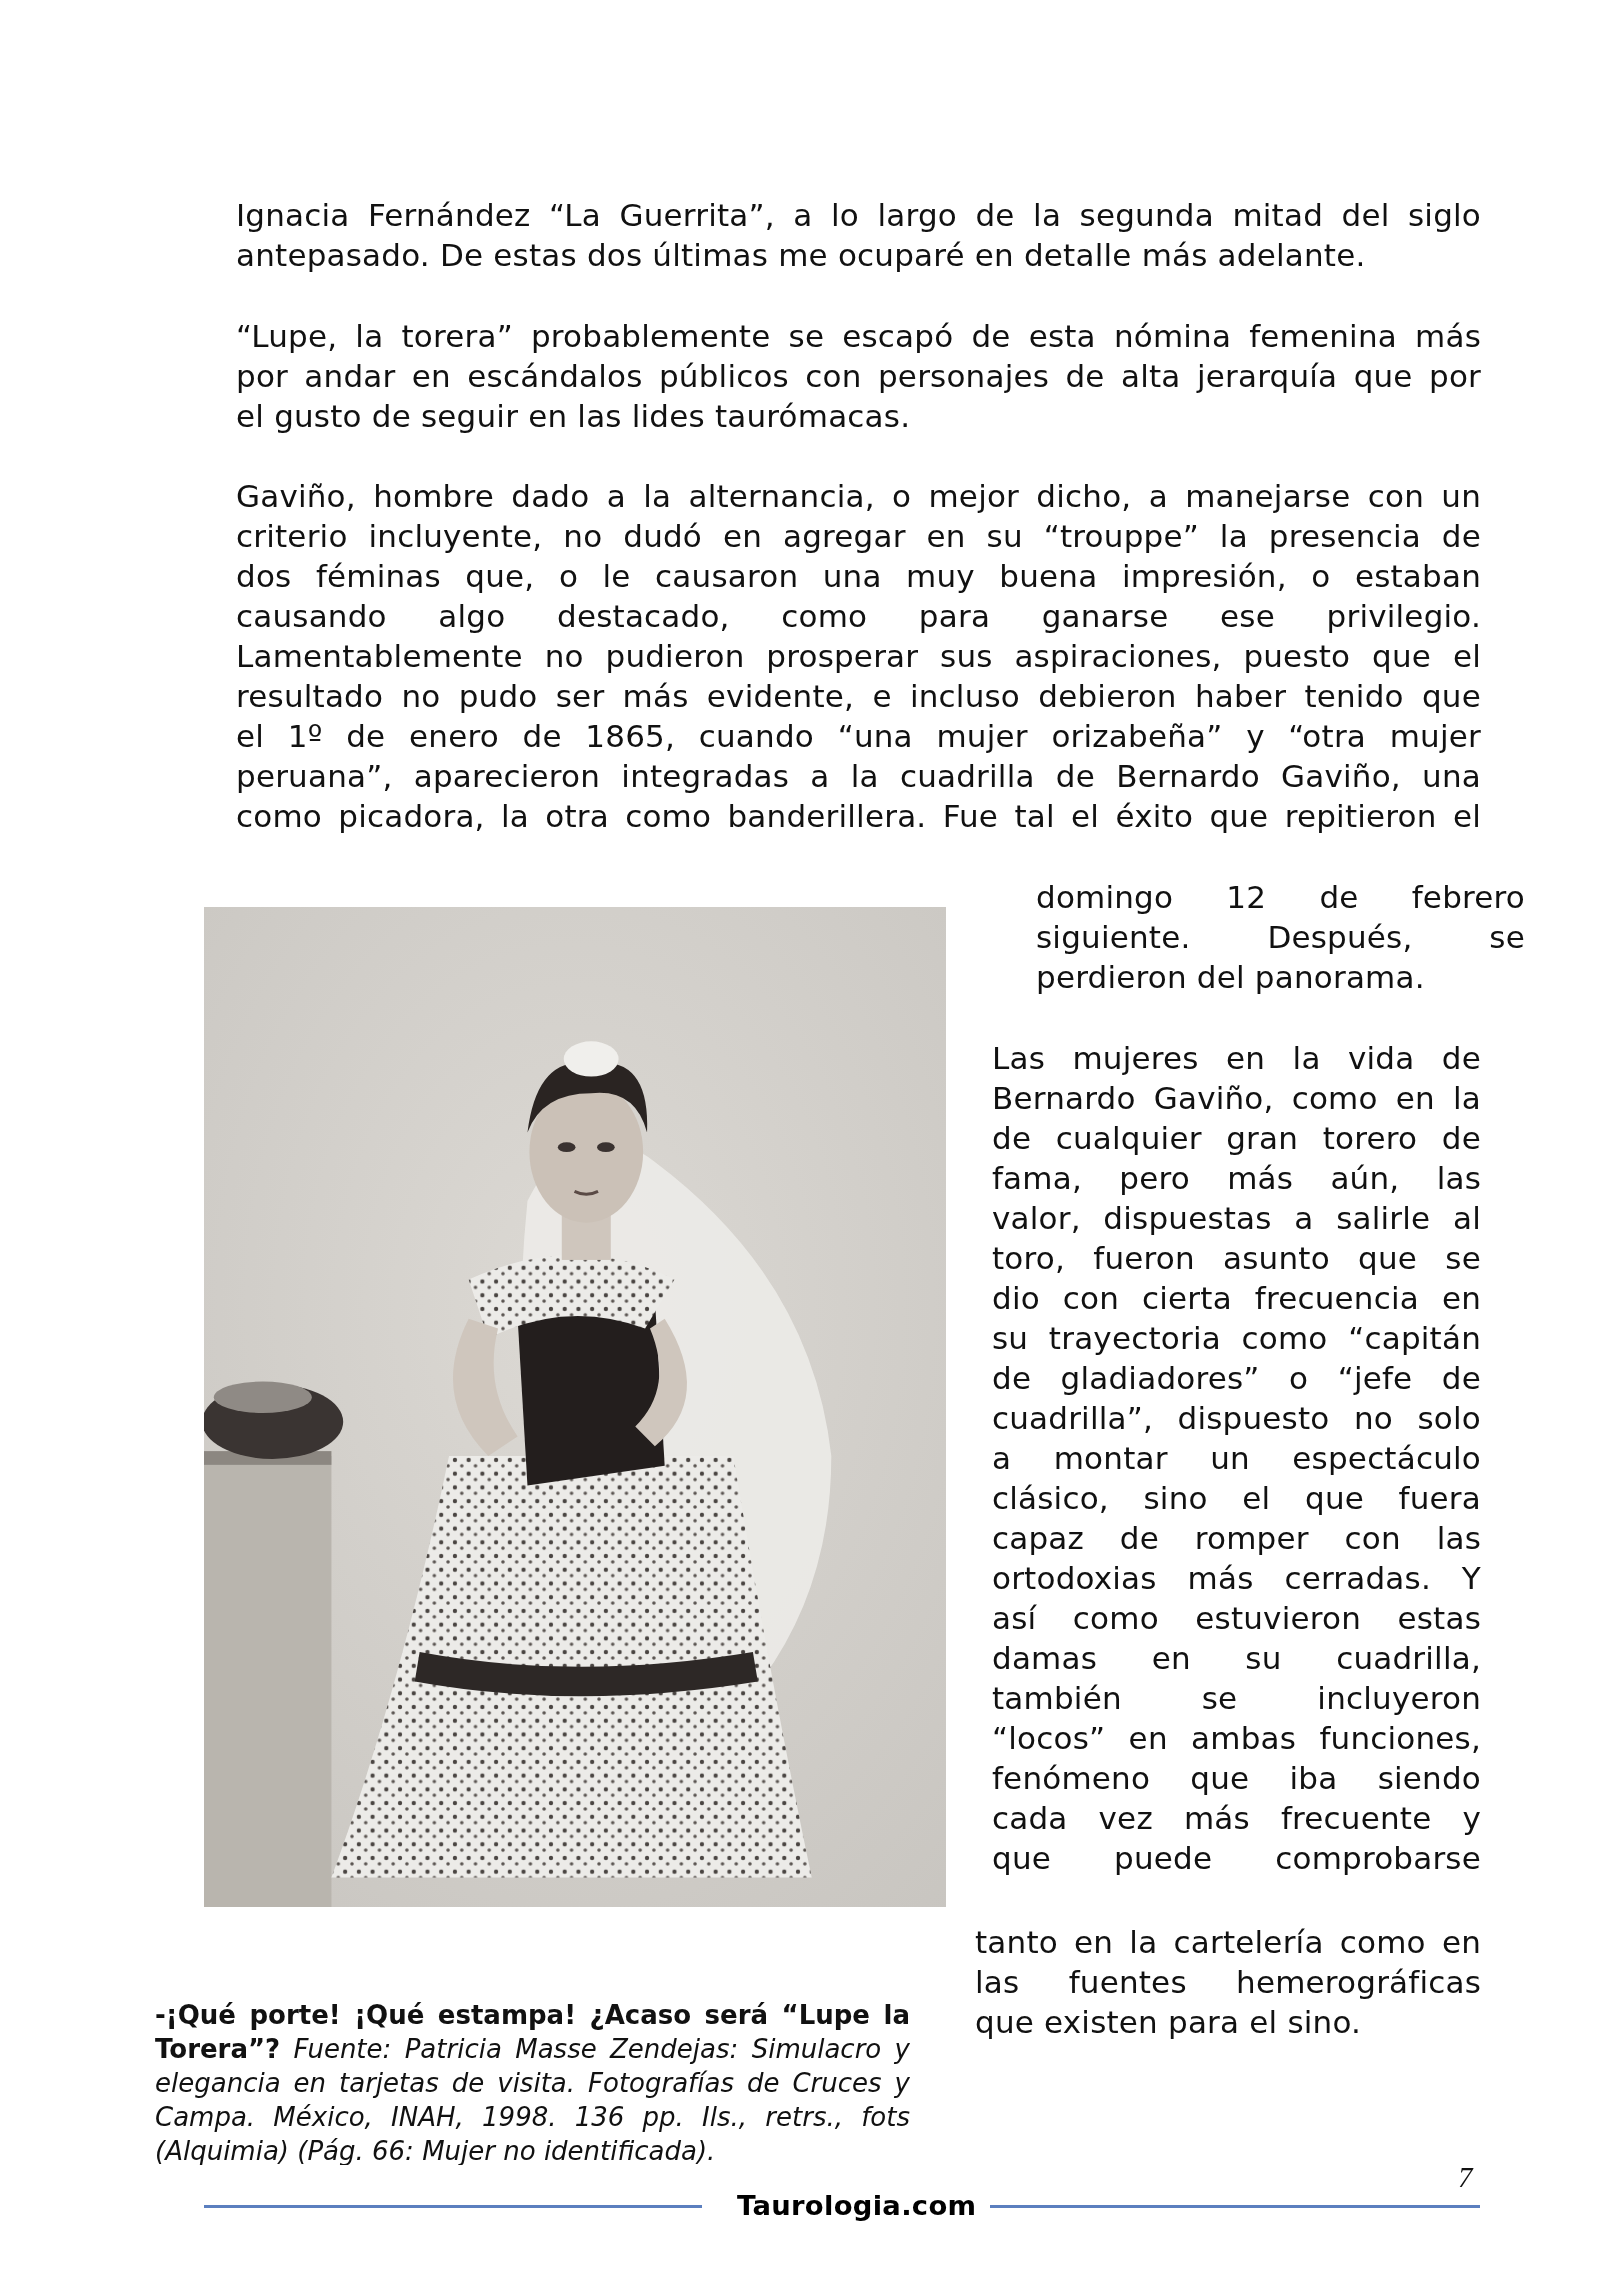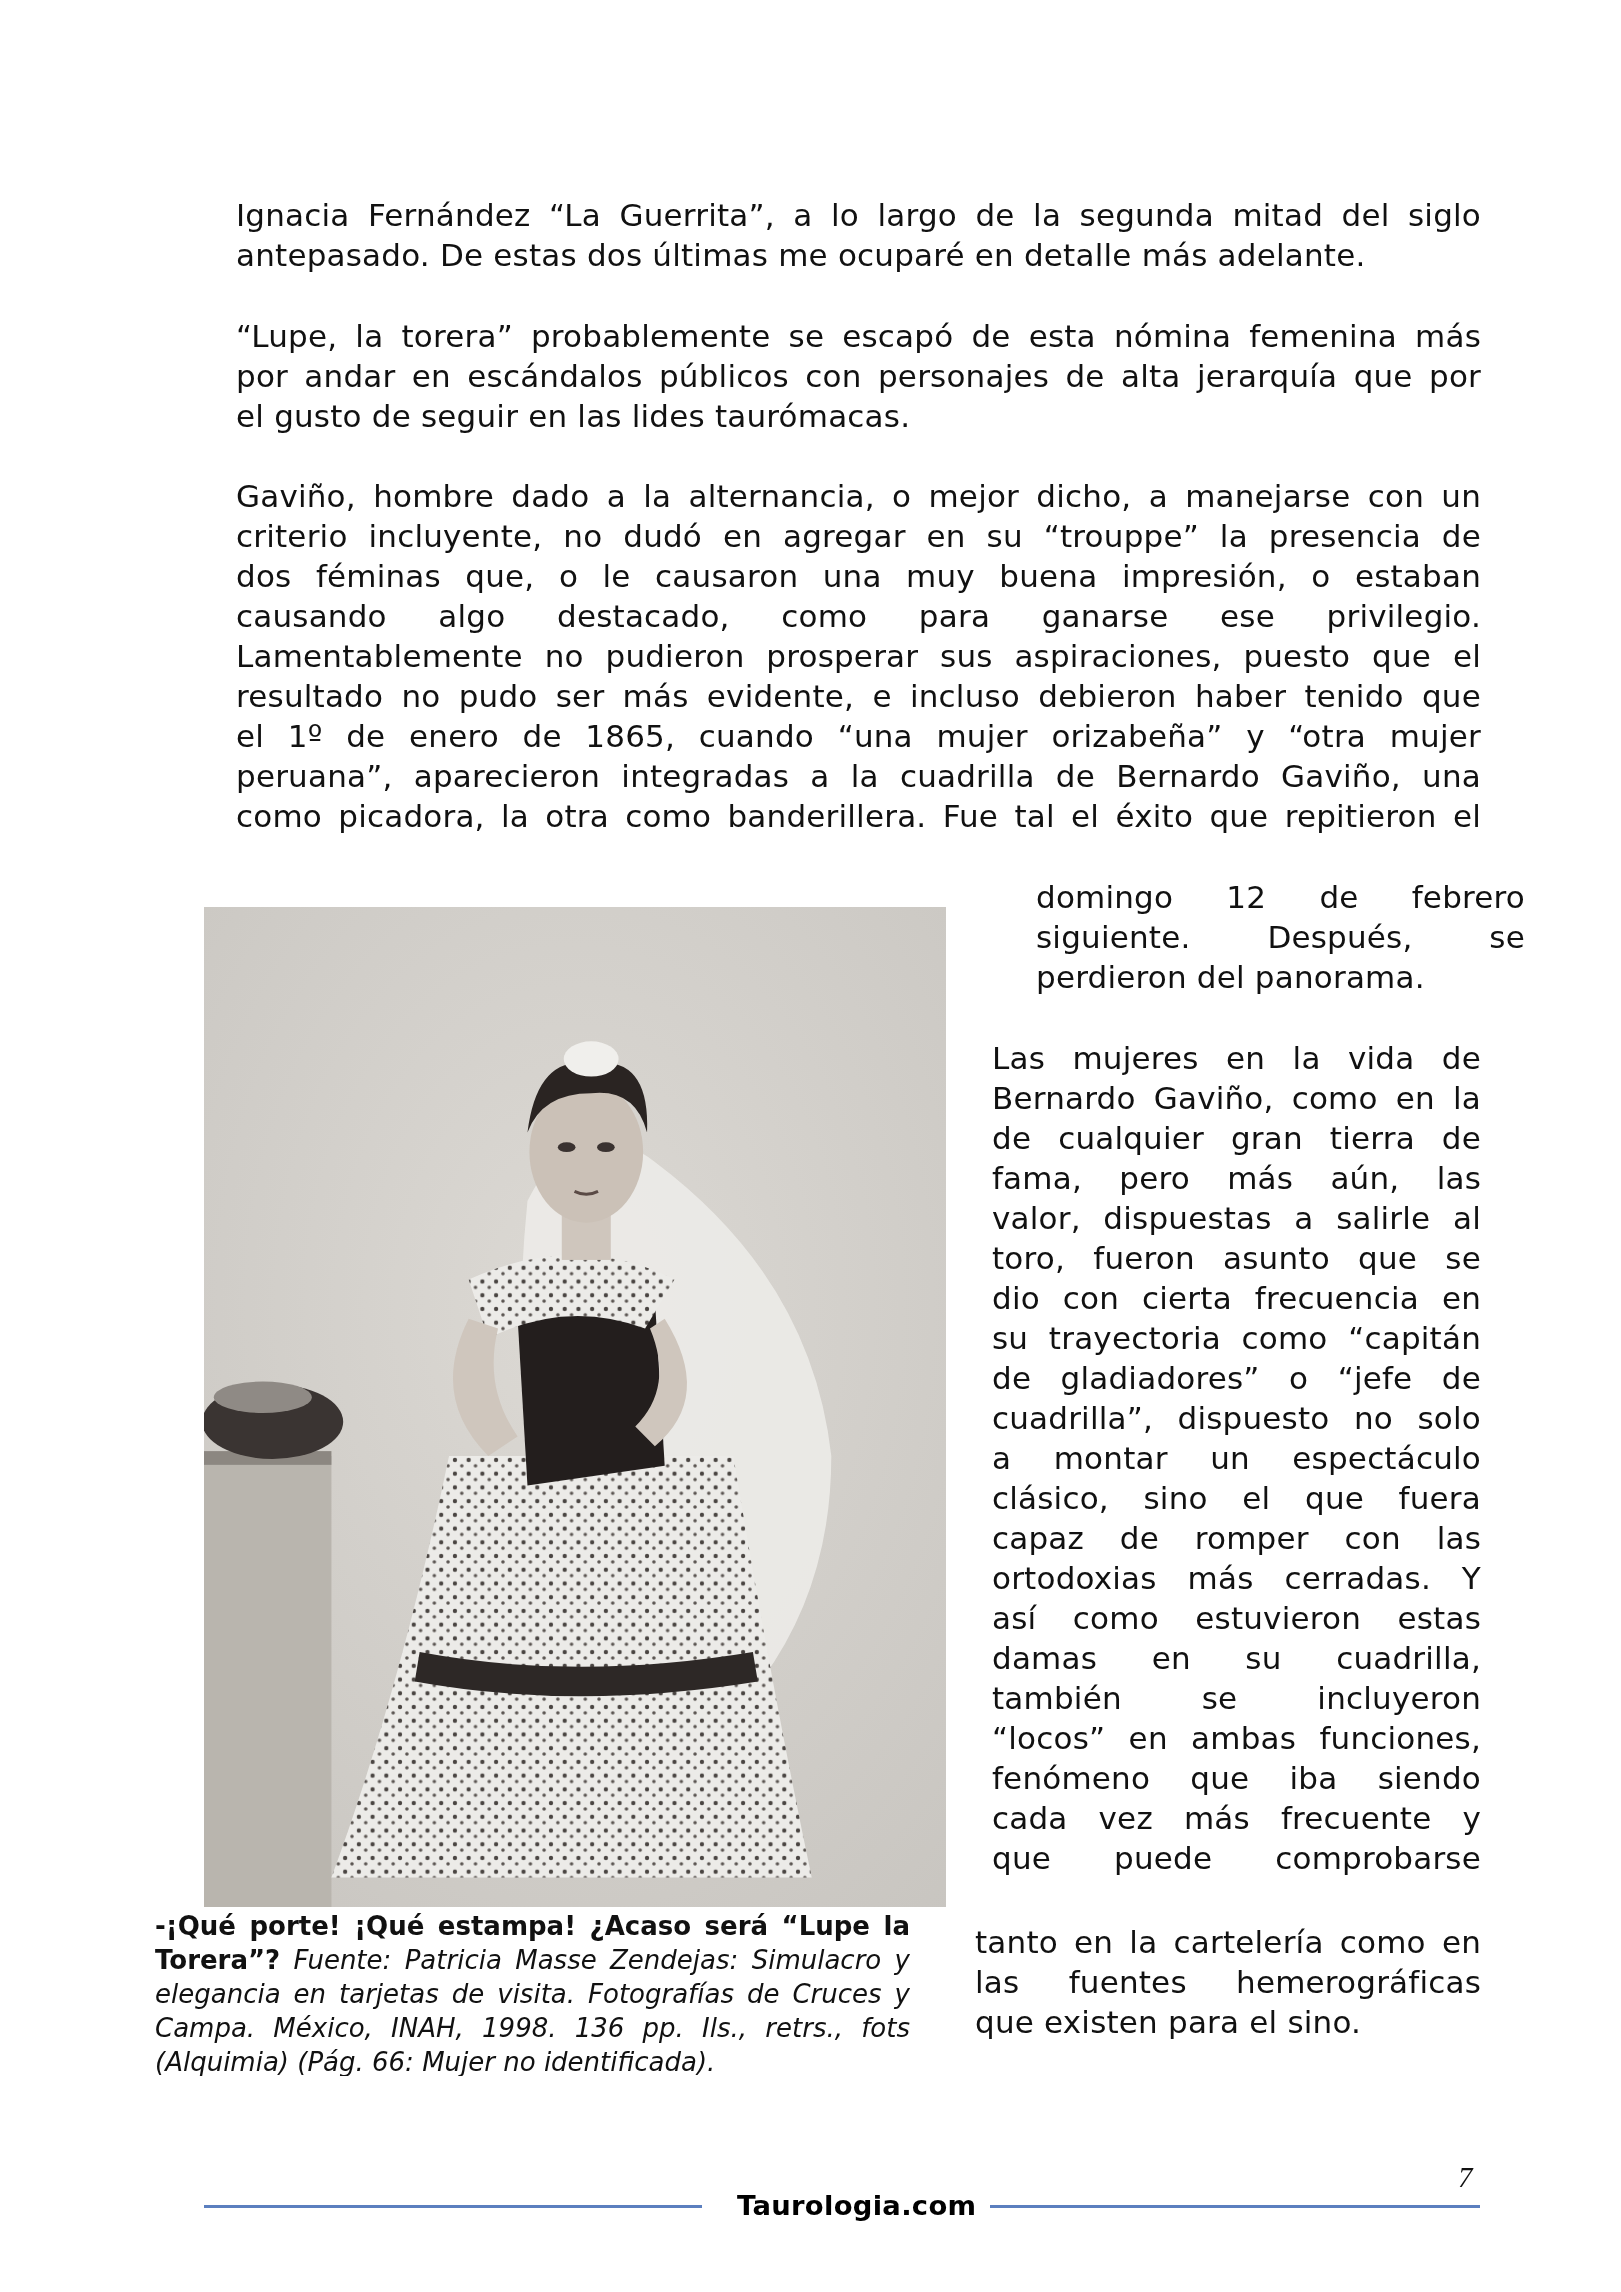--- a/index.html
+++ b/index.html
@@ -11,21 +11,21 @@
   #p2 { left:236px; top:316px; width:1245px; }
   #p3 { left:236px; top:476px; width:1245px; }
   #p3b { left:1036px; top:877px; width:489px; }
   #p4 { left:992px; top:1038px; width:489px; }
   #p4b { left:975px; top:1922px; width:506px; }
   .jl { display:block; text-align:justify; text-align-last:justify; }
   .jl.end { text-align-last:left; }
   .photo { position:absolute; left:204px; top:907px; width:742px; height:1000px;
            background:#d3d0cb; overflow:hidden; }
   .photo svg { width:100%; height:100%; display:block; }
-  .caption { position:absolute; left:155px; top:1909px; width:755px; font-size:26px;
+  .caption { position:absolute; left:155px; top:1998px; width:755px; font-size:26px;
              line-height:34px; text-align:justify; height:167px; overflow:hidden; }
   .caption b { font-weight:bold; }
   .caption i { font-style:italic; }
   .footer-line { position:absolute; top:2205px; height:2.9px; background:#5b7fbf; }
   #fl-left { left:204px; width:498px; }
   #fl-right { left:990px; width:490px; }
   .footer-brand { position:absolute; left:737px; top:2190px; font-size:27.4px; font-weight:bold;
                   color:#8b4513; letter-spacing:0.3px; }
   .page-num { position:absolute; left:1458px; top:2161px; font-family:"Liberation Serif", serif;
               font-size:29px; font-style:italic; }
@@ -54,21 +54,21 @@
     <span class="jl">como picadora, la otra como banderillera. Fue tal el éxito que repitieron el</span>
   </div>
 <div class="para" id="p3b">
     <span class="jl">domingo 12 de febrero</span>
     <span class="jl">siguiente. Después, se</span>
     <span class="jl end">perdieron del panorama.</span>
   </div>
 <div class="para" id="p4">
     <span class="jl">Las mujeres en la vida de</span>
     <span class="jl">Bernardo Gaviño, como en la</span>
-    <span class="jl">de cualquier gran tierra de</span>
+    <span class="jl">de cualquier gran torero de</span>
     <span class="jl">fama, pero más aún, las</span>
     <span class="jl">valor, dispuestas a salirle al</span>
     <span class="jl">toro, fueron asunto que se</span>
     <span class="jl">dio con cierta frecuencia en</span>
     <span class="jl">su trayectoria como “capitán</span>
     <span class="jl">de gladiadores” o “jefe de</span>
     <span class="jl">cuadrilla”, dispuesto no solo</span>
     <span class="jl">a montar un espectáculo</span>
     <span class="jl">clásico, sino el que fuera</span>
     <span class="jl">capaz de romper con las</span>

